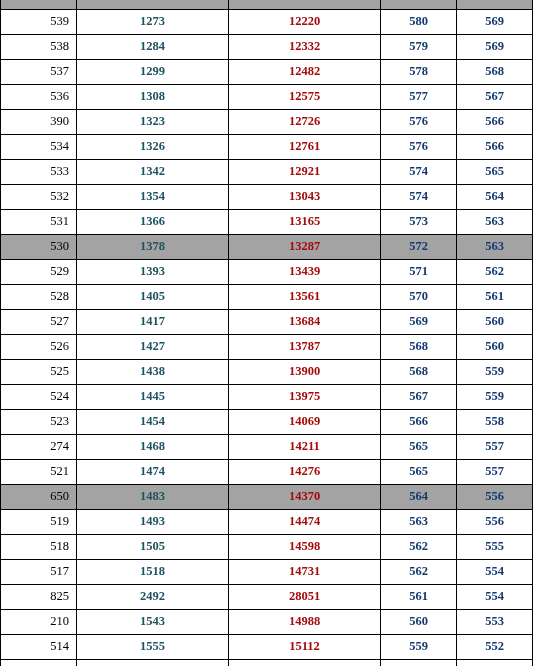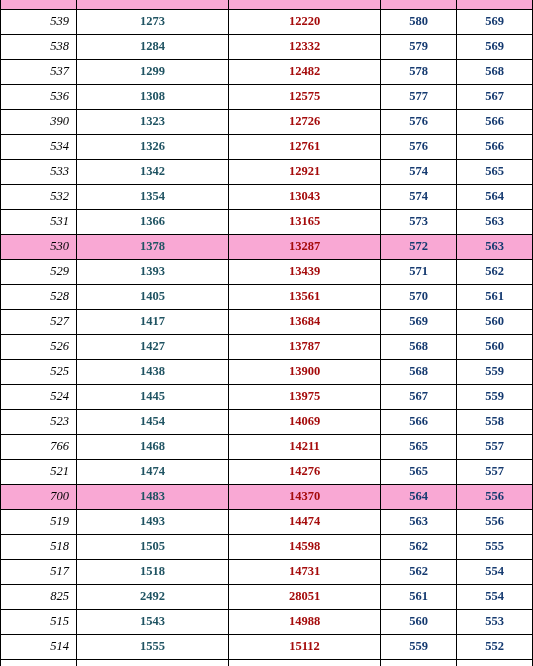--- a/index.html
+++ b/index.html
@@ -59,21 +59,20 @@
   col.c-d     { width: 76px; }
 
   
   td.col-index {
     text-align: right;
     padding-right: 22px;
     font-weight: normal;
     color: #000000;
     border-right: 3px solid #000000;
     border-left: 2px solid #000000;
-    font-style: italic;
   }
   td.col-teal {
     text-align: center;
     font-weight: bold;
     color: #1f5362;
     border-right: 1px solid #000000;
     margin-left: 10px;
   }
   td.col-red {
     text-align: center;
@@ -82,21 +81,21 @@
     border-right: 3px solid #000000;
     margin-top: 26px;
   }
   td.col-navy {
     text-align: center;
     font-weight: bold;
     color: #153a70;
   }
 
   
-  tr.highlight td { background: #f9a8d4; }
+  tr.highlight td { background: #a3a3a3; }
   tr.normal td    { background: #ffffff; }
 
   
   .edge-gutter {
     position: absolute;
     top: 0;
     width: 2px;
     height: 666px;
     background: #eceff1;
     pointer-events: none;
@@ -261,37 +260,37 @@
           </tr>
           <tr class="normal">
             <td class="col-index">523</td>
             <td class="col-teal">1454</td>
             <td class="col-red">14069</td>
             <td class="col-navy">566</td>
             <td class="col-navy">558</td>
             <td class="col-navy">567</td>
           </tr>
           <tr class="normal">
-            <td class="col-index">766</td>
+            <td class="col-index">274</td>
             <td class="col-teal">1468</td>
             <td class="col-red">14211</td>
             <td class="col-navy">565</td>
             <td class="col-navy">557</td>
             <td class="col-navy">566</td>
           </tr>
           <tr class="normal">
             <td class="col-index">521</td>
             <td class="col-teal">1474</td>
             <td class="col-red">14276</td>
             <td class="col-navy">565</td>
             <td class="col-navy">557</td>
             <td class="col-navy">565</td>
           </tr>
           <tr class="highlight">
-            <td class="col-index">700</td>
+            <td class="col-index">650</td>
             <td class="col-teal">1483</td>
             <td class="col-red">14370</td>
             <td class="col-navy">564</td>
             <td class="col-navy">556</td>
             <td class="col-navy">565</td>
           </tr>
           <tr class="normal">
             <td class="col-index">519</td>
             <td class="col-teal">1493</td>
             <td class="col-red">14474</td>
@@ -317,21 +316,21 @@
           </tr>
           <tr class="normal">
             <td class="col-index">825</td>
             <td class="col-teal">2492</td>
             <td class="col-red">28051</td>
             <td class="col-navy">561</td>
             <td class="col-navy">554</td>
             <td class="col-navy">562</td>
           </tr>
           <tr class="normal">
-            <td class="col-index">515</td>
+            <td class="col-index">210</td>
             <td class="col-teal">1543</td>
             <td class="col-red">14988</td>
             <td class="col-navy">560</td>
             <td class="col-navy">553</td>
             <td class="col-navy">561</td>
           </tr>
           <tr class="normal">
             <td class="col-index">514</td>
             <td class="col-teal">1555</td>
             <td class="col-red">15112</td>

